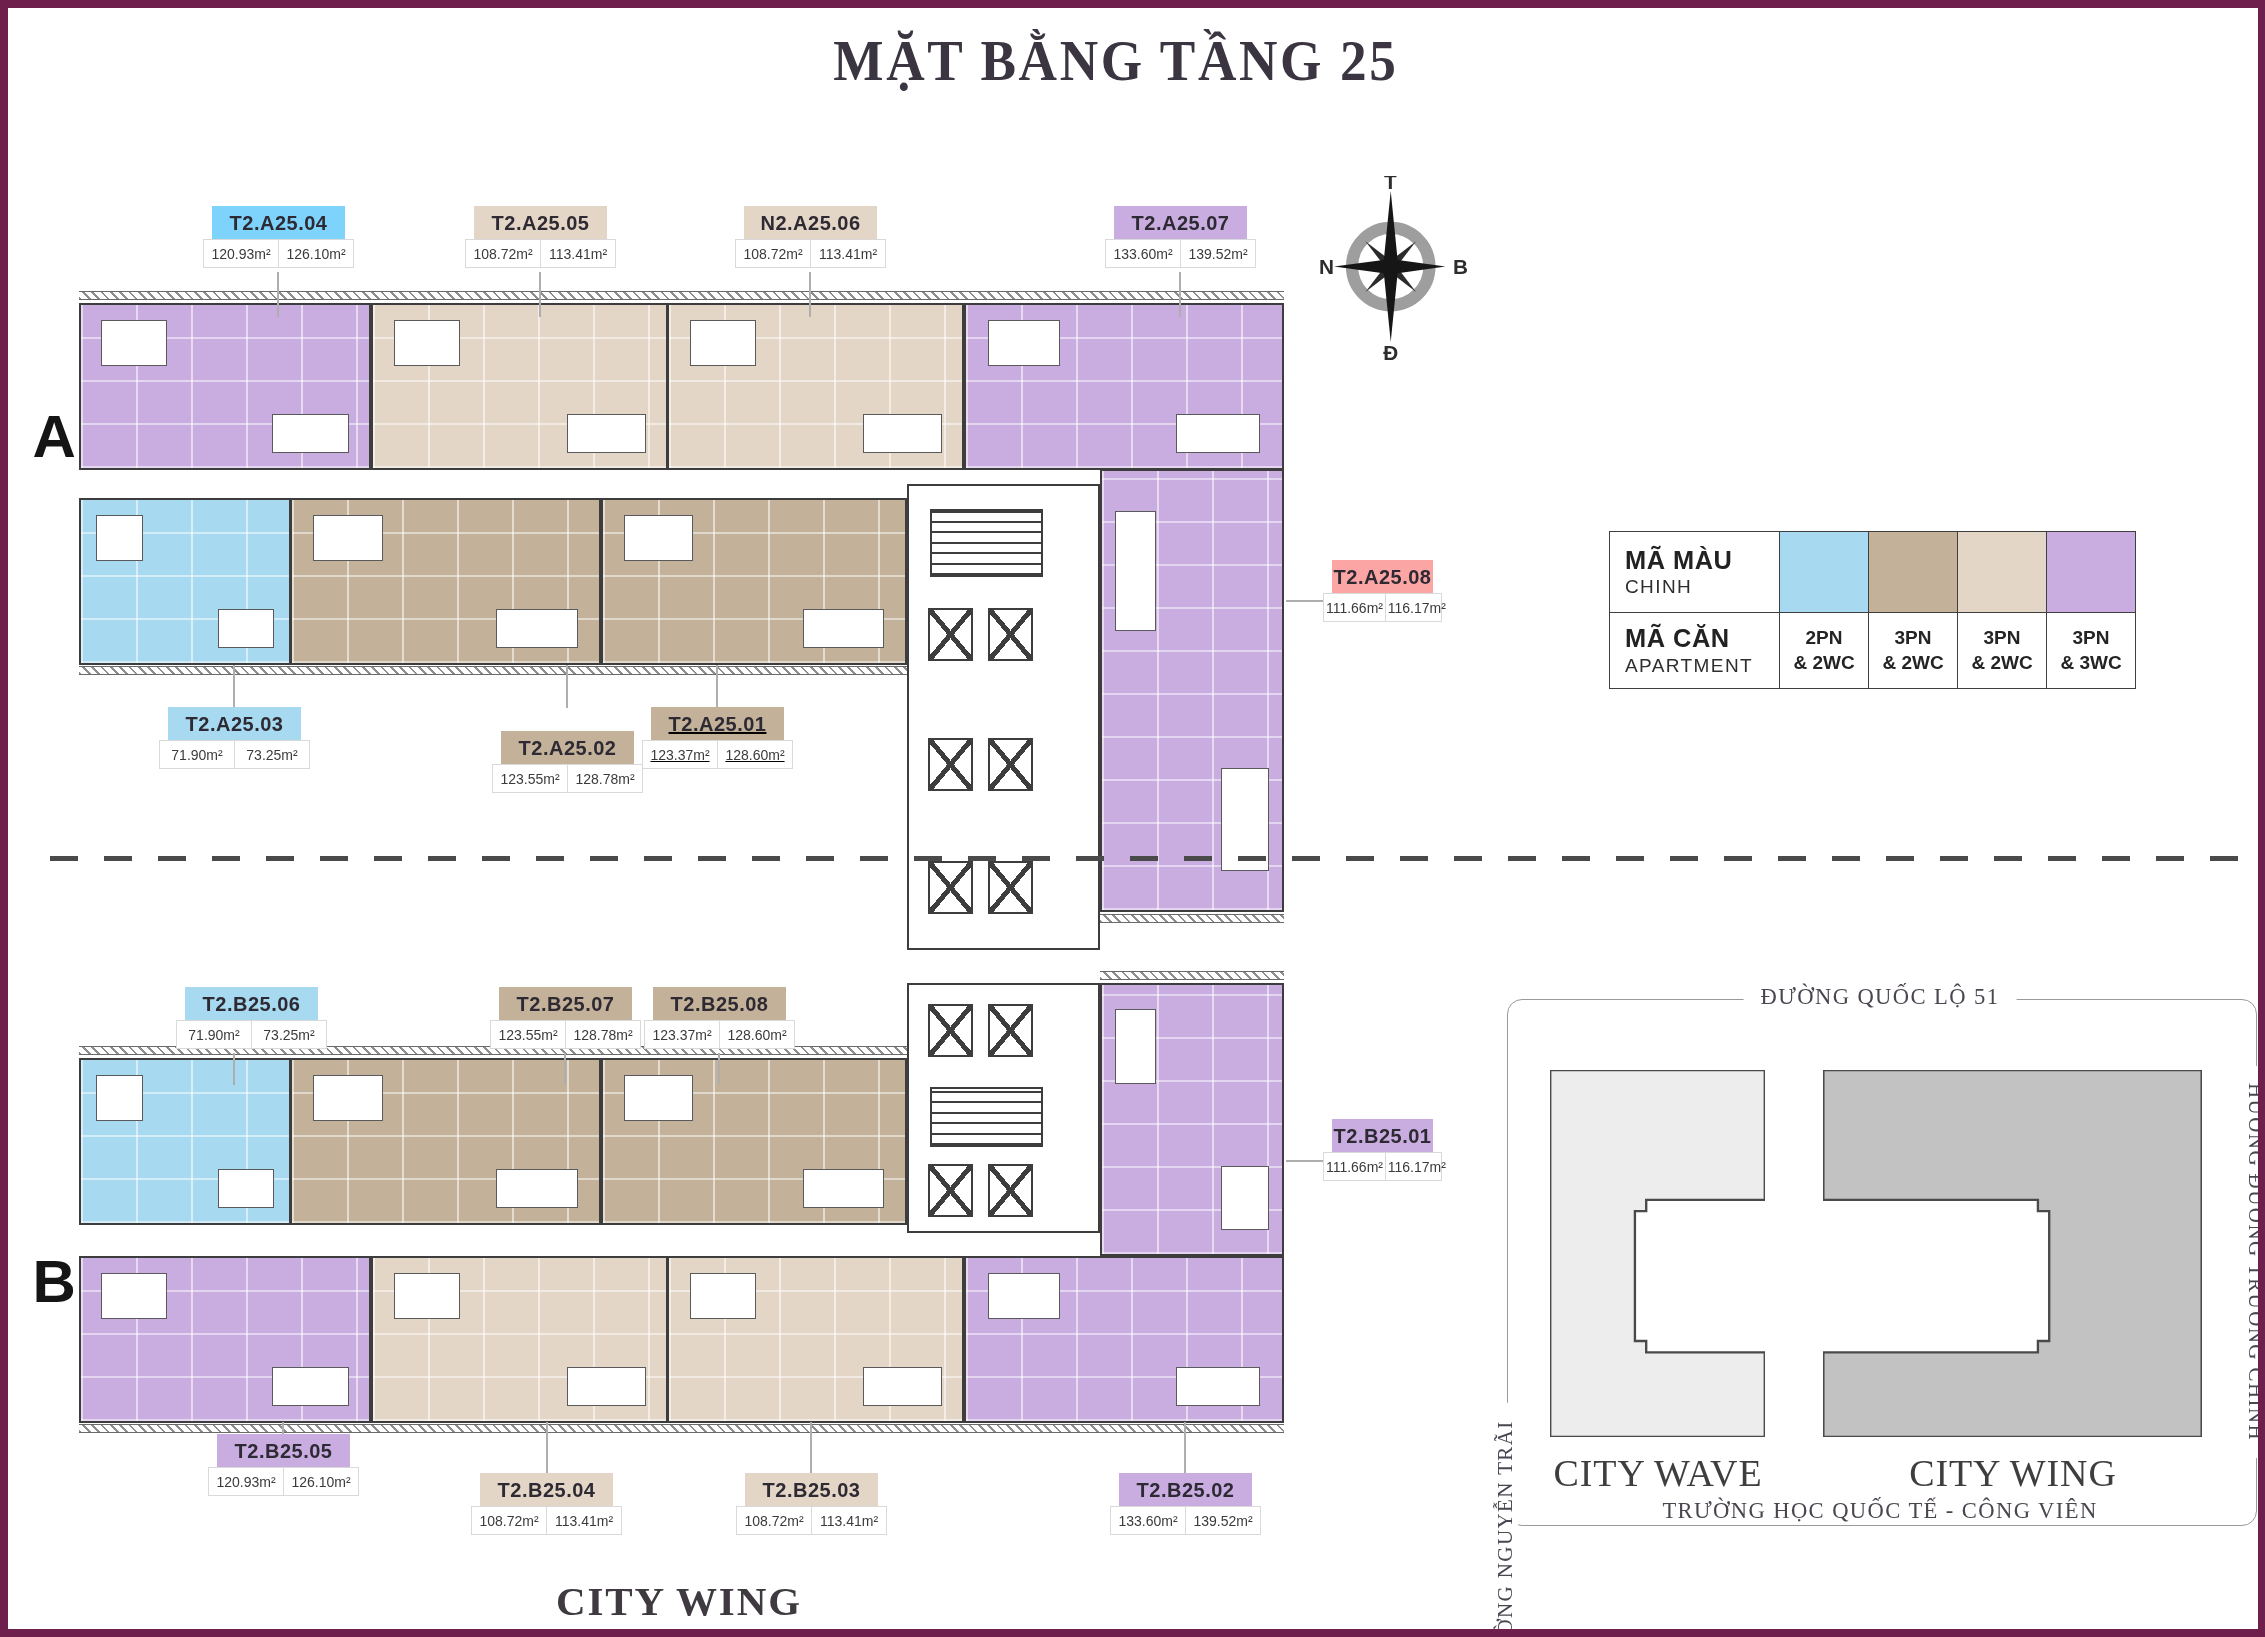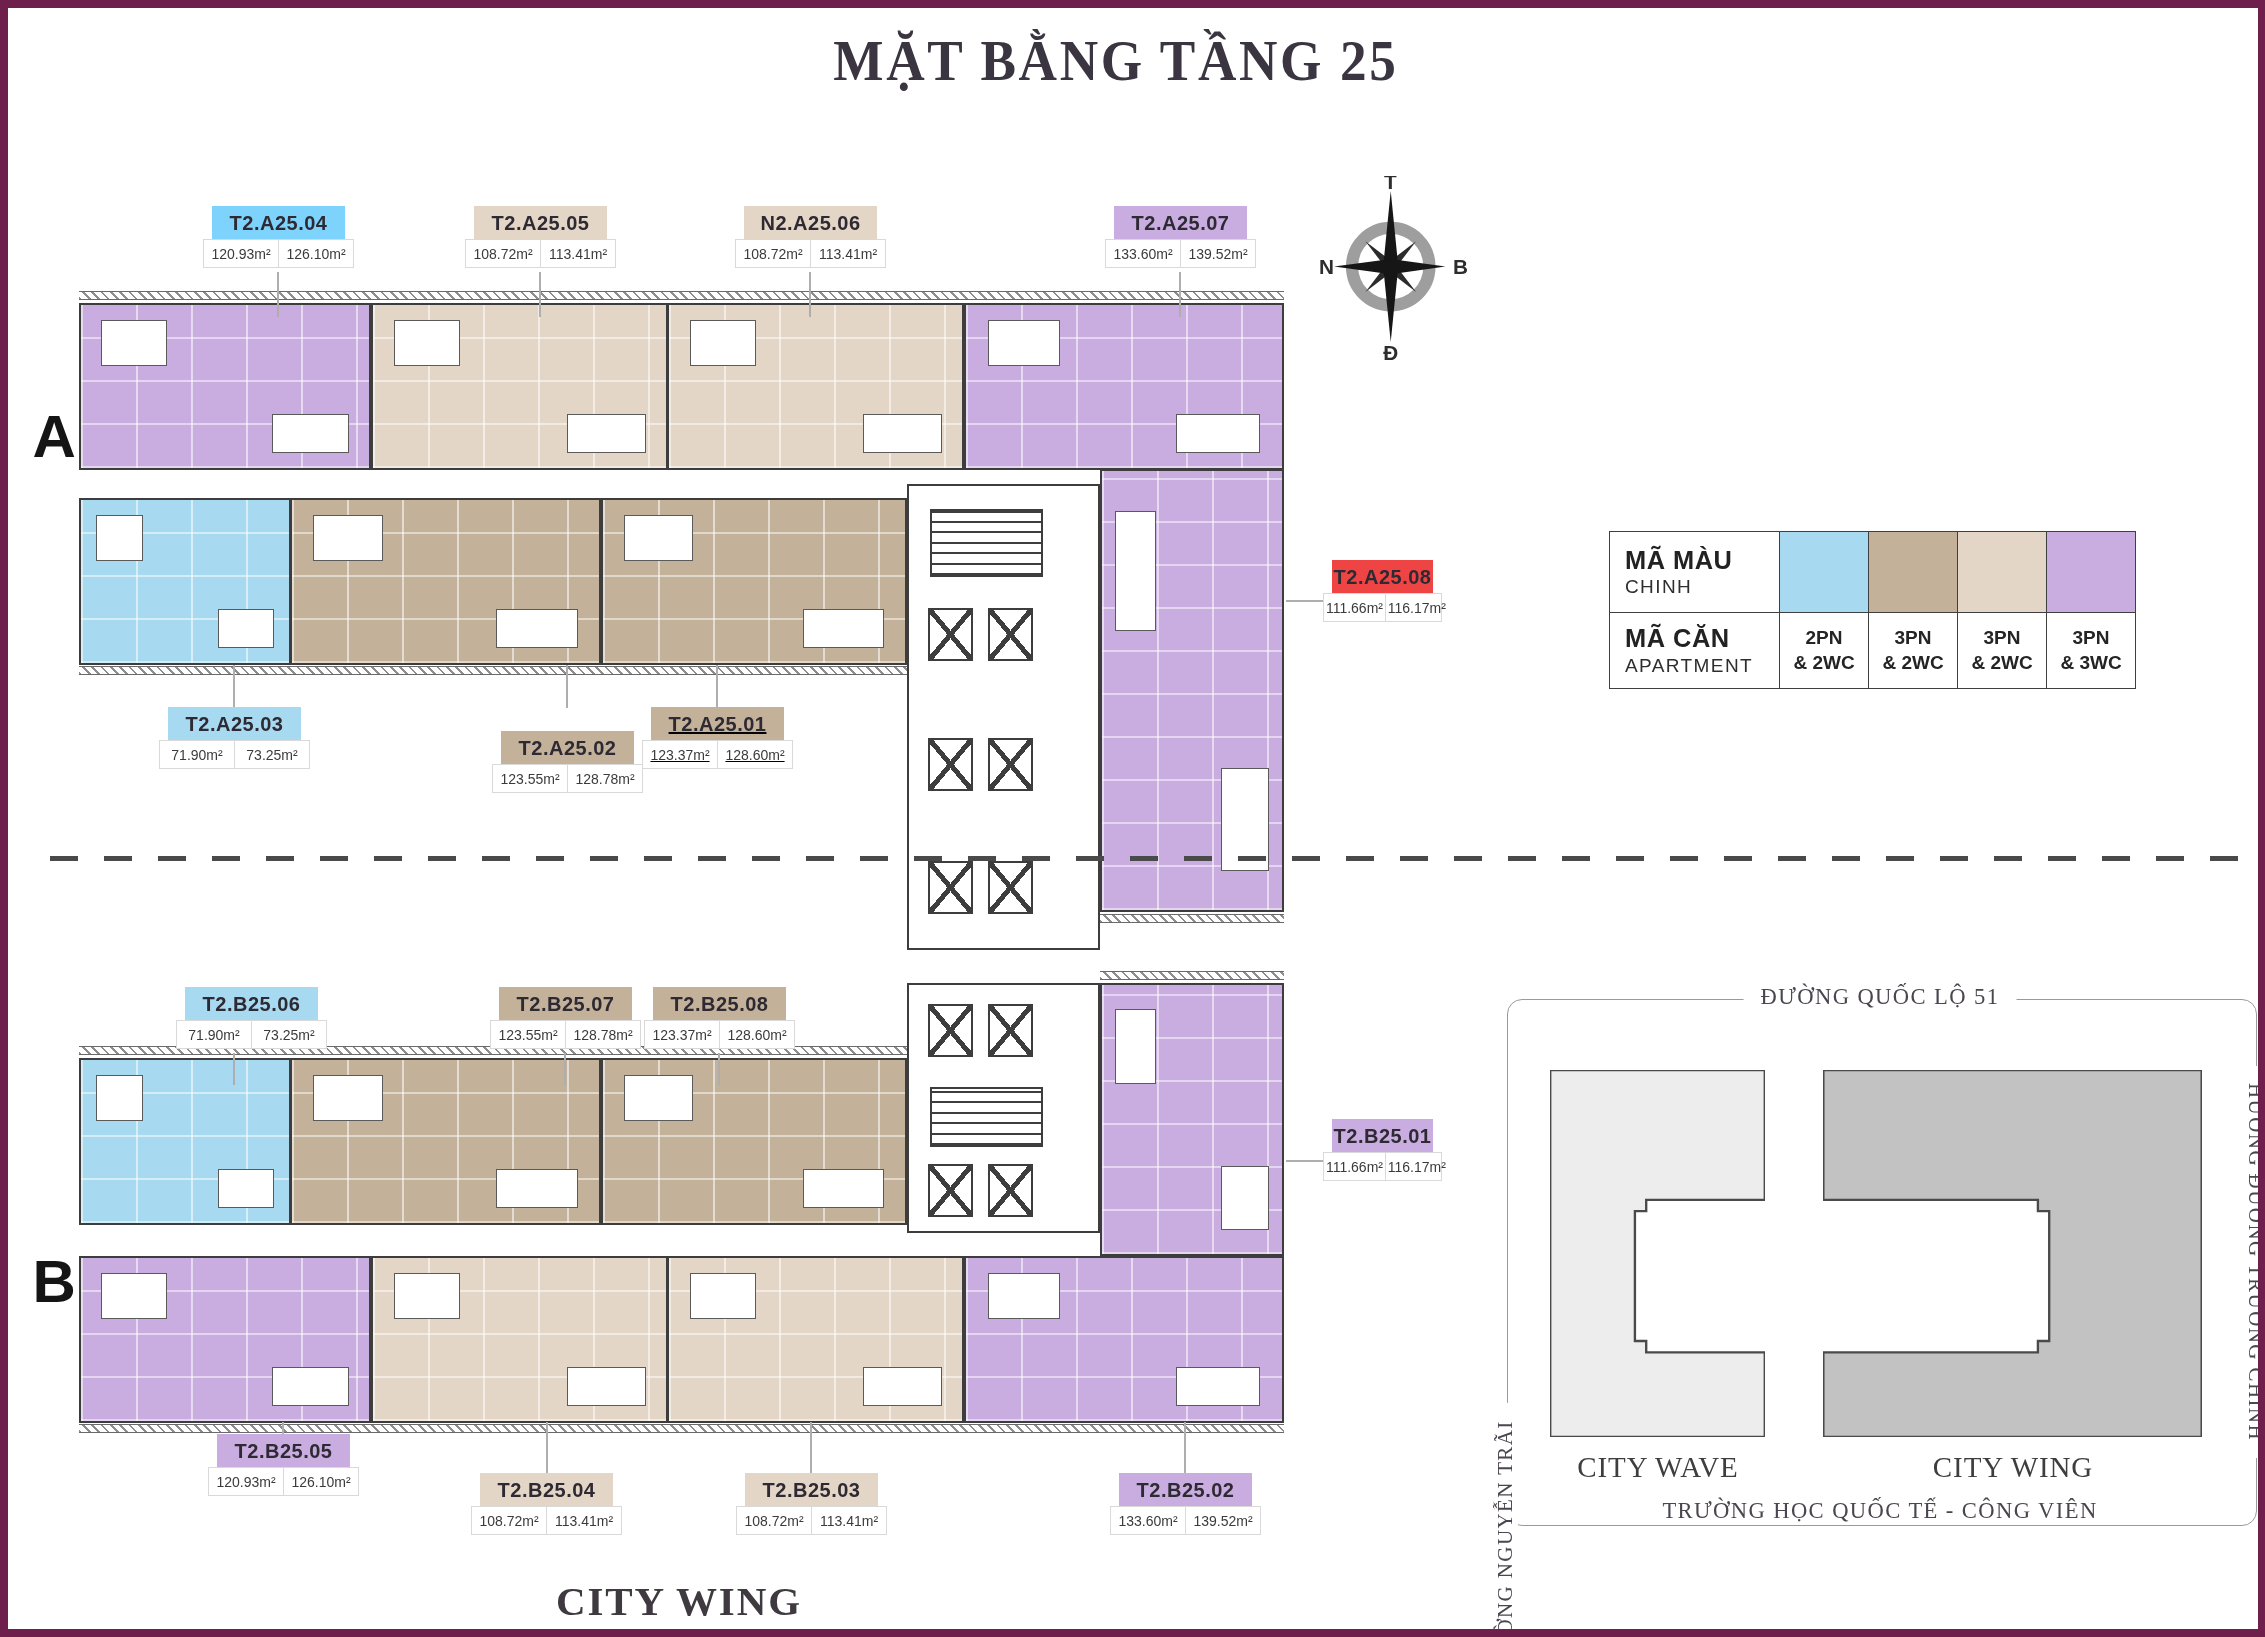--- a/index.html
+++ b/index.html
@@ -90,21 +90,21 @@
   .road-label {
     position:absolute; font-family:"Liberation Serif", serif; font-size:22.6px;
     color:#4b4550; letter-spacing:1.4px; background:#fff; white-space:nowrap; z-index:2;
   }
   .road-top    { left:1872px; top:976px; transform:translateX(-50%); padding:0 17px; }
   .road-bottom { left:1872px; top:1490px; transform:translateX(-50%); padding:0 17px; }
   .road-left   { left:1485px; top:1254px; transform:translateY(-50%); writing-mode:vertical-rl; rotate:180deg; padding:17px 0; font-size:21px; }
   .road-right  { left:2235px; top:1254px; transform:translateY(-50%); writing-mode:vertical-rl; padding:17px 0; font-size:21px; }
   .site-shape { position:absolute; z-index:1; }
   .site-name {
-    position:absolute; font-family:"Liberation Serif", serif; font-size:29px;
+    position:absolute; font-family:"Liberation Serif", serif; font-size:38px;
     color:#3e3e40; letter-spacing:0.9px; transform:translateX(-50%); white-space:nowrap;
   }
   
   .footer-name {
     position:absolute; left:671px; top:1569px; transform:translateX(-50%);
     font-family:"Liberation Serif", serif; font-weight:bold; font-size:41px;
     letter-spacing:1.9px; color:#3e3a40; white-space:nowrap;
   }
   
   .compass { position:absolute; left:1311px; top:168px; }
@@ -191,21 +191,21 @@
   </div>
   <div class="callout" style="left:1097px; top:198px;">
     <span class="hdr" style="background-color: rgb(201, 173, 225);">T2.A25.07</span>
     <div class="areas">
         <span>133.60m²</span>
         <span>139.52m²</span>
       </div>
   </div>
 
   <div class="callout narrow" style="left:1315px; top:552px;">
-    <span class="hdr" style="background-color: #ef4444;">T2.A25.08</span>
+    <span class="hdr" style="background-color: #fca5a5;">T2.A25.08</span>
     <div class="areas">
         <span>111.66m²</span>
         <span>116.17m²</span>
       </div>
   </div>
 
   <div class="callout" style="left:151px; top:699px;">
     <span class="hdr" style="background-color: rgb(167, 218, 241);">T2.A25.03</span>
     <div class="areas">
         <span>71.90m²</span>

